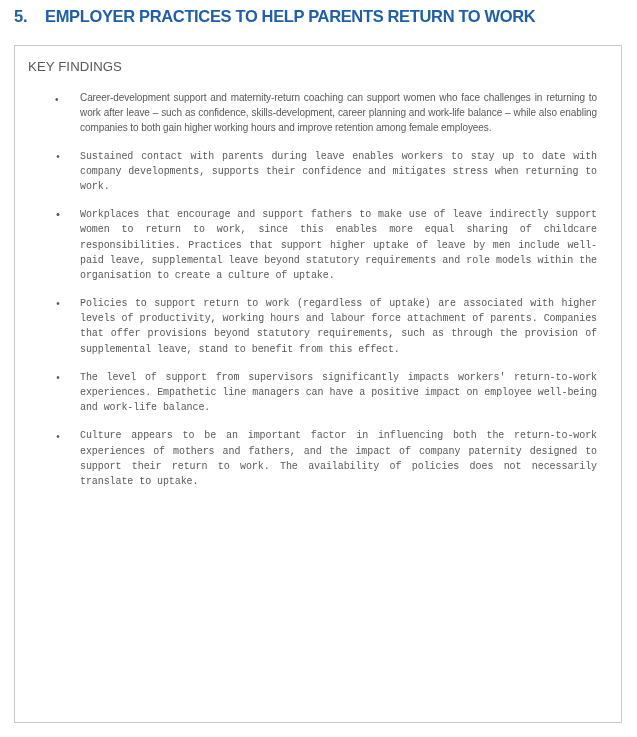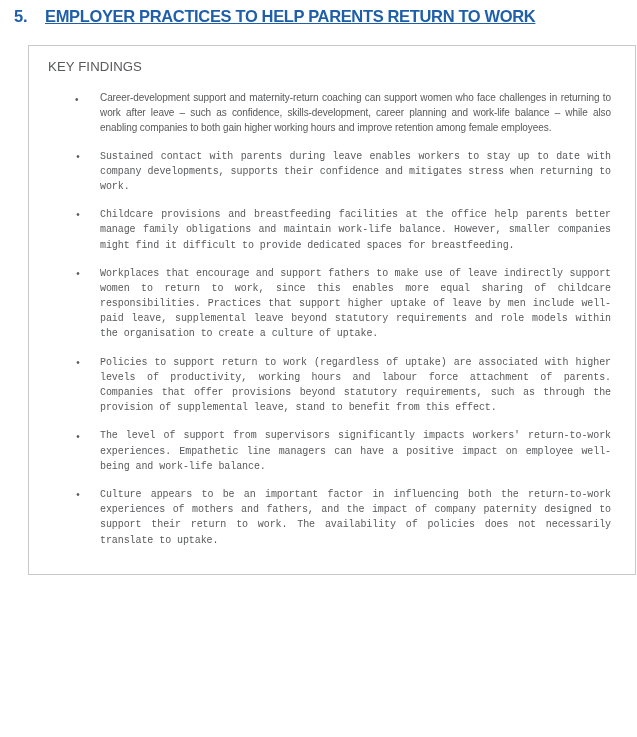--- a/index.html
+++ b/index.html
@@ -42,34 +42,33 @@
     display: inline-block;
     width: 32px;
     padding-left: 14px;
     box-sizing: border-box;
     flex: 0 0 auto;
   }
   .section-title {
     flex: 0 0 auto;
     padding-left: 13px;
     letter-spacing: -0.35px;
-    text-decoration: underline;
   }
 
   
   .findings-box {
     position: absolute;
-    left: 28px;
+    left: 14px;
     top: 45px;
     width: 608px;
-    height: 530px;
+    height: 678px;
     box-sizing: border-box;
     border: 1px solid #c9c9c9;
     background: #ffffff;
-    padding: 12px 14px 10px 14px;
+    padding: 12px 14px 10px 8px;
   }
 
   .findings-title {
     color: #58595b;
     font-size: 13.2px;
     letter-spacing: 0.1px;
     margin: 1px 0 0 5px;
   }
 
   .findings-list {
@@ -131,21 +130,20 @@
       <li class="finding-item">
         <span class="finding-bullet"></span>
         <span class="finding-text">Career-development support and maternity-return coaching can support women who face challenges in returning to work after leave – such as confidence, skills-development, career planning and work-life balance – while also enabling companies to both gain higher working hours and improve retention among female employees.</span>
       </li>
       <li class="finding-item">
         <span class="finding-bullet"></span>
         <span class="finding-text"> Sustained contact with parents during leave enables workers to stay up to date with company developments, supports their confidence and mitigates stress when returning to work.</span>
       </li>
       <li class="finding-item">
         <span class="finding-bullet"></span>
-        <span class="finding-text">Childcare provisions and breastfeeding facilities at the office help parents better manage family obligations and maintain work-life balance. However, smaller companies might find it difficult to provide dedicated spaces for breastfeeding.</span>
       </li>
       <li class="finding-item">
         <span class="finding-bullet"></span>
         <span class="finding-text">Workplaces that encourage and support fathers to make use of leave indirectly support women to return to work, since this enables more equal sharing of childcare responsibilities. Practices that support higher uptake of leave by men include well-paid leave, supplemental leave beyond statutory requirements and role models within the organisation to create a culture of uptake.</span>
       </li>
       <li class="finding-item">
         <span class="finding-bullet"></span>
         <span class="finding-text">Policies to support return to work (regardless of uptake) are associated with higher levels of productivity, working hours and labour force attachment of parents. Companies that offer provisions beyond statutory requirements, such as through the provision of supplemental leave, stand to benefit from this effect.</span>
       </li>
       <li class="finding-item">

